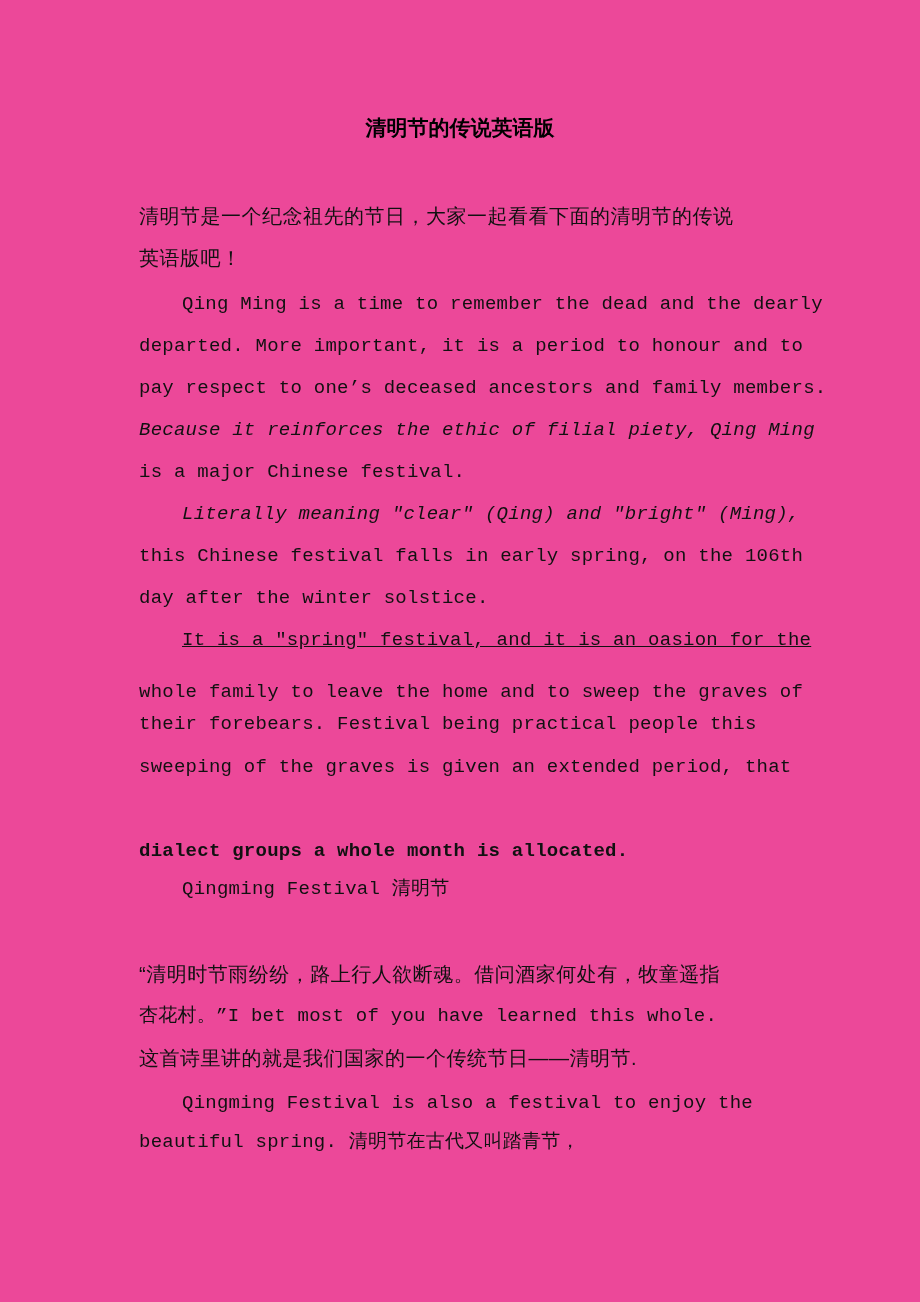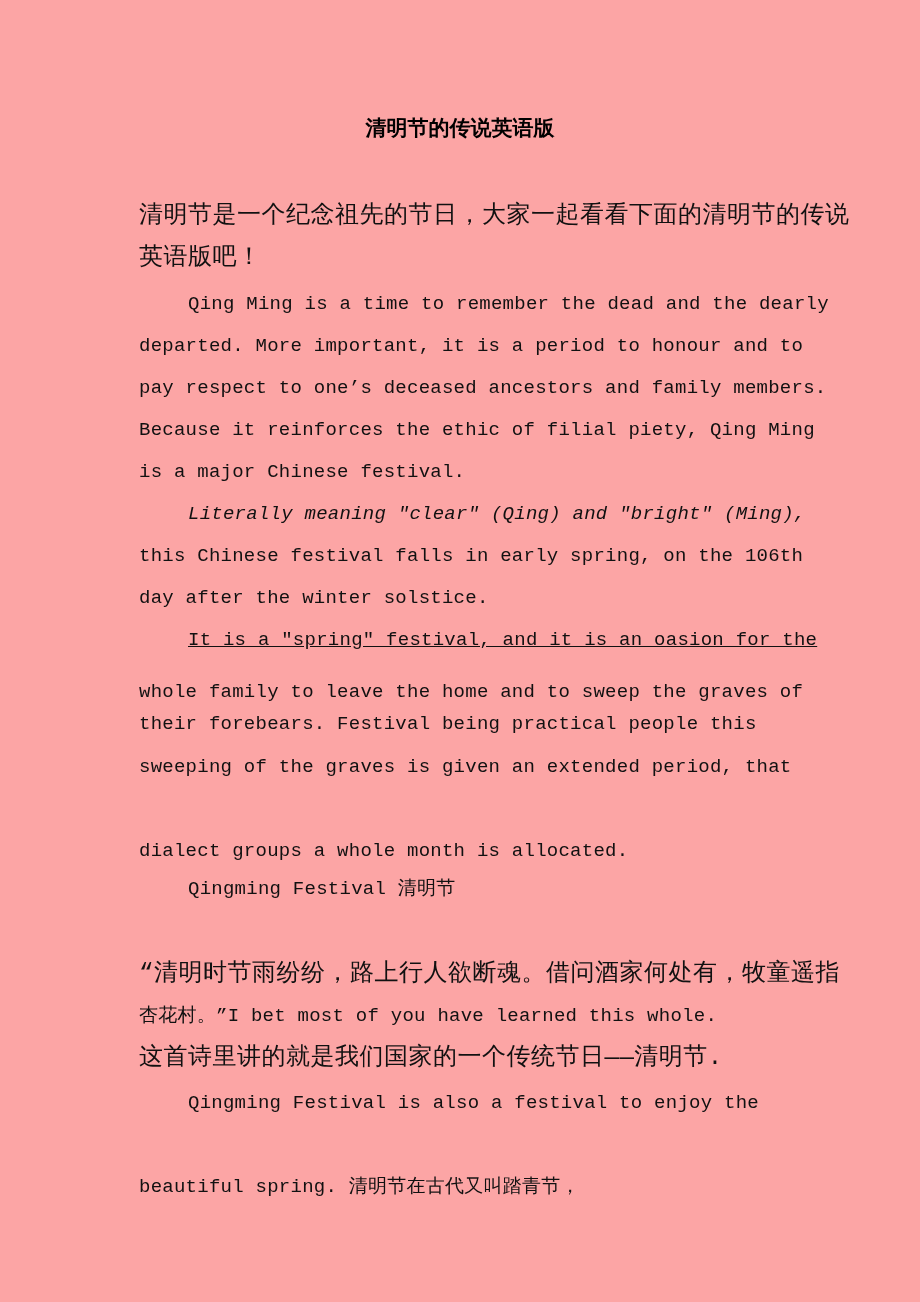--- a/index.html
+++ b/index.html
@@ -13,21 +13,21 @@
       position: relative;
       overflow: hidden;
       font-family: "Liberation Mono", "DejaVu Sans Mono", monospace;
       color: #111111;
     }
     .page {
       position: absolute;
       left: 0; top: 0;
       width: 920px;
       height: 1302px;
-      background: #fca5a5;
+      background: #ec4899;
     }
     .title {
       position: absolute;
       left: 0;
       width: 920px;
       top: 112px;
       text-align: center;
       font-family: "DejaVu Sans", sans-serif;
       font-weight: bold;
       font-size: 21px;
@@ -38,54 +38,54 @@
     .line {
       position: absolute;
       left: 139px;
       white-space: pre;
       font-size: 19px;
       line-height: 28px;
       letter-spacing: 0.25px;
       color: #111;
     }
     .cjk {
-      font-family: Liberation Mono, monospace;
-      font-size: 24px;
+      font-family: Liberation Sans, sans-serif;
+      font-size: 20px;
       letter-spacing: 0.5px;
     }
-    .indent { left: 188px; }
+    .indent { left: 182px; }
   </style>
 </head>
 <body>
 
 <div class="page">
 
   <h1 class="title">清明节的传说英语版</h1>
 
   <div class="line cjk" style="top:202px;">清明节是一个纪念祖先的节日，大家一起看看下面的清明节的传说</div>
   <div class="line cjk" style="top:244px;">英语版吧！</div>
 
   <div class="line indent" style="top:290px;">Qing Ming is a time to remember the dead and the dearly</div>
   <div class="line" style="top:332px;">departed. More important, it is a period to honour and to</div>
   <div class="line" style="top:374px;">pay respect to one’s deceased ancestors and family members.</div>
-  <div class="line" style="top:416px;">Because it reinforces the ethic of filial piety, Qing Ming</div>
+  <div class="line" style="top:416px;font-style:italic;">Because it reinforces the ethic of filial piety, Qing Ming</div>
   <div class="line" style="top:458px;">is a major Chinese festival.</div>
 
   <div class="line indent" style="top:500px;font-style:italic;">Literally meaning ″clear″ (Qing) and ″bright″ (Ming),</div>
   <div class="line" style="top:542px;">this Chinese festival falls in early spring, on the 106th</div>
   <div class="line" style="top:584px;">day after the winter solstice.</div>
 
   <div class="line indent" style="top:626px;text-decoration:underline;">It is a ″spring″ festival, and it is an oasion for the</div>
   <div class="line" style="top:668px;margin-top:10px;">whole family to leave the home and to sweep the graves of</div>
   <div class="line" style="top:710px;">their forebears. Festival being practical people this</div>
   <div class="line" style="top:753px;">sweeping of the graves is given an extended period, that</div>
-  <div class="line" style="top:837px;">dialect groups a whole month is allocated.</div>
+  <div class="line" style="top:837px;font-weight:bold;">dialect groups a whole month is allocated.</div>
 
   <div class="line indent" style="top:875px;">Qingming Festival 清明节</div>
 
   <div class="line cjk" style="top:960px;">“清明时节雨纷纷，路上行人欲断魂。借问酒家何处有，牧童遥指</div>
   <div class="line" style="top:1002px;">杏花村。”I bet most of you have learned this whole.</div>
   <div class="line indent" style="top:1089px;">Qingming Festival is also a festival to enjoy the</div>
 
   <div class="line cjk" style="top:1044px;">这首诗里讲的就是我们国家的一个传统节日——清明节.</div>
-  <div class="line" style="top:1128px;margin-top:45px;">beautiful spring. 清明节在古代又叫踏青节，</div>
+  <div class="line" style="top:1128px;">beautiful spring. 清明节在古代又叫踏青节，</div>
 
 </div>
 
 </body></html>

